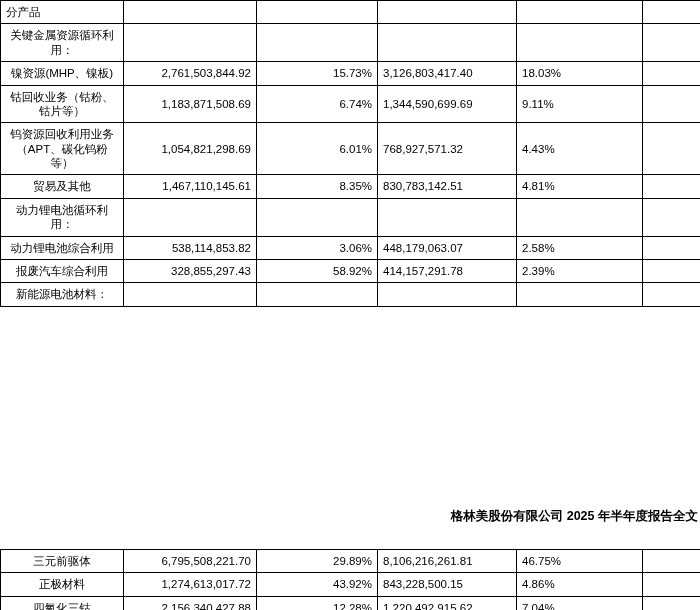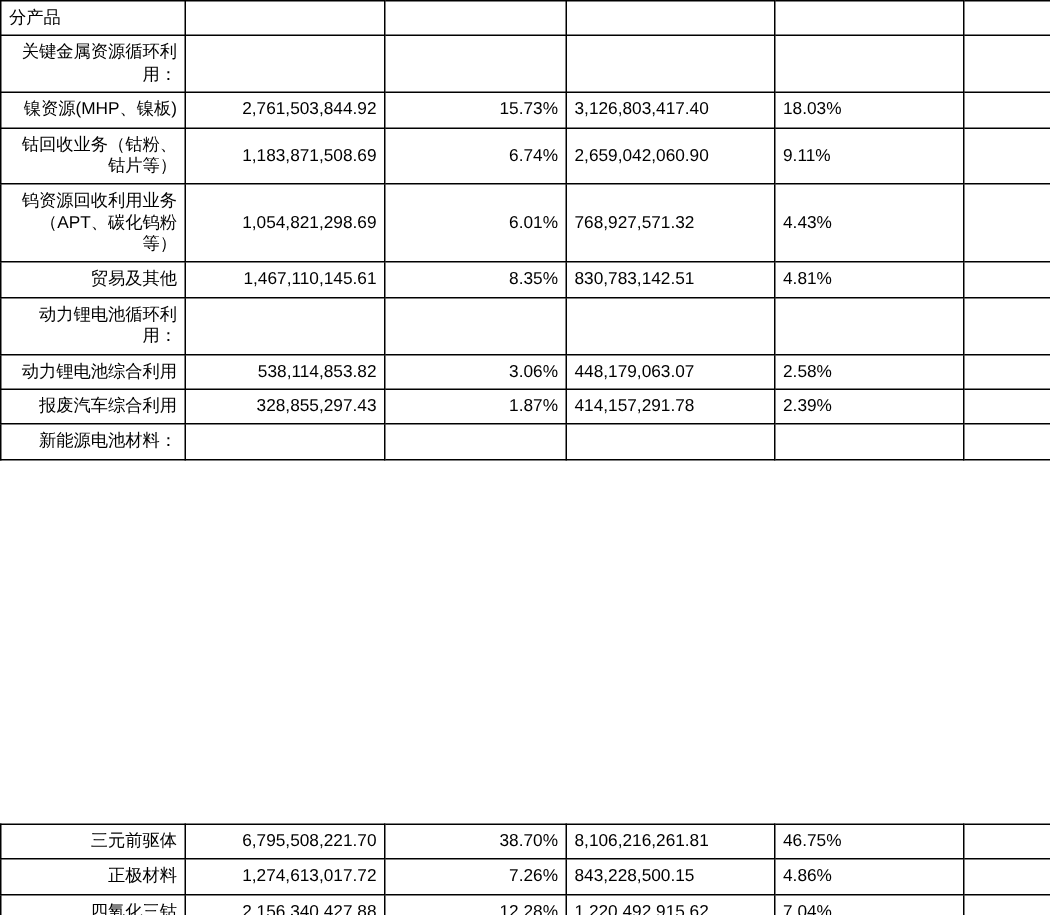--- a/index.html
+++ b/index.html
@@ -26,21 +26,21 @@
     width: 700px;
     font-size: 11.5px;
   }
   table.doc-table td {
     border: 1px solid #000000;
     padding: 4px 5px;
     vertical-align: middle;
     line-height: 1.25;
     word-wrap: break-word;
   }
-  .c0 { width: 112px; text-align: right; }
+  .c0 { width: 112px; text-align: center; }
   .c1 { width: 122px; text-align: right; }
   .c2 { width: 110px; text-align: right; }
   .c3 { width: 128px; text-align: left; }
   .c4 { width: 115px; }
   .c5 { width: 111px; text-align: right; }
   .top-table {
     position: absolute;
     top: 0;
     left: 0;
   }
@@ -109,21 +109,21 @@
         <td class="c1">2,761,503,844.92</td>
         <td class="c2">15.73%</td>
         <td class="c3">3,126,803,417.40</td>
         <td class="c4">18.03%</td>
         <td class="c5">-11.68%</td>
       </tr>
       <tr>
         <td class="c0">钴回收业务（钴粉、钴片等）</td>
         <td class="c1">1,183,871,508.69</td>
         <td class="c2">6.74%</td>
-        <td class="c3">2,659,042,060.90</td>
+        <td class="c3">1,344,590,699.69</td>
         <td class="c4">9.11%</td>
         <td class="c5">-25.04%</td>
       </tr>
       <tr>
         <td class="c0">钨资源回收利用业务（APT、碳化钨粉等）</td>
         <td class="c1">1,054,821,298.69</td>
         <td class="c2">6.01%</td>
         <td class="c3">768,927,571.32</td>
         <td class="c4">4.43%</td>
         <td class="c5">37.18%</td>
@@ -148,52 +148,53 @@
         <td class="c0">动力锂电池综合利用</td>
         <td class="c1">538,114,853.82</td>
         <td class="c2">3.06%</td>
         <td class="c3">448,179,063.07</td>
         <td class="c4">2.58%</td>
         <td class="c5">20.07%</td>
       </tr>
       <tr>
         <td class="c0">报废汽车综合利用</td>
         <td class="c1">328,855,297.43</td>
-        <td class="c2">1.87%</td>
+        <td class="c2">58.92%</td>
         <td class="c3">414,157,291.78</td>
         <td class="c4">2.39%</td>
         <td class="c5">-20.60%</td>
       </tr>
       <tr>
         <td class="c0">新能源电池材料：</td>
         <td class="c1"></td>
         <td class="c2"></td>
         <td class="c3"></td>
         <td class="c4"></td>
         <td class="c5"></td>
       </tr>
     </tbody>
   </table>
 
 
+  <div class="footer-line">格林美股份有限公司 2025 年半年度报告全文</div>
 
   <table class="doc-table bottom-table">
     <tbody>
       <tr>
         <td class="c0">三元前驱体</td>
         <td class="c1">6,795,508,221.70</td>
-        <td class="c2">38.70%</td>
+        <td class="c2">29.89%</td>
         <td class="c3">8,106,216,261.81</td>
         <td class="c4">46.75%</td>
         <td class="c5">-16.17%</td>
       </tr>
       <tr>
         <td class="c0">正极材料</td>
         <td class="c1">1,274,613,017.72</td>
-        <td class="c2">7.26%</td>
+        <td class="c2">43.92%</td>
         <td class="c3">843,228,500.15</td>
         <td class="c4">4.86%</td>
         <td class="c5">51.16%</td>
       </tr>
       <tr>
         <td class="c0">四氧化三钴</td>
         <td class="c1">2,156,340,427.88</td>
         <td class="c2">12.28%</td>
         <td class="c3">1,220,492,915.62</td>
         <td class="c4">7.04%</td>

